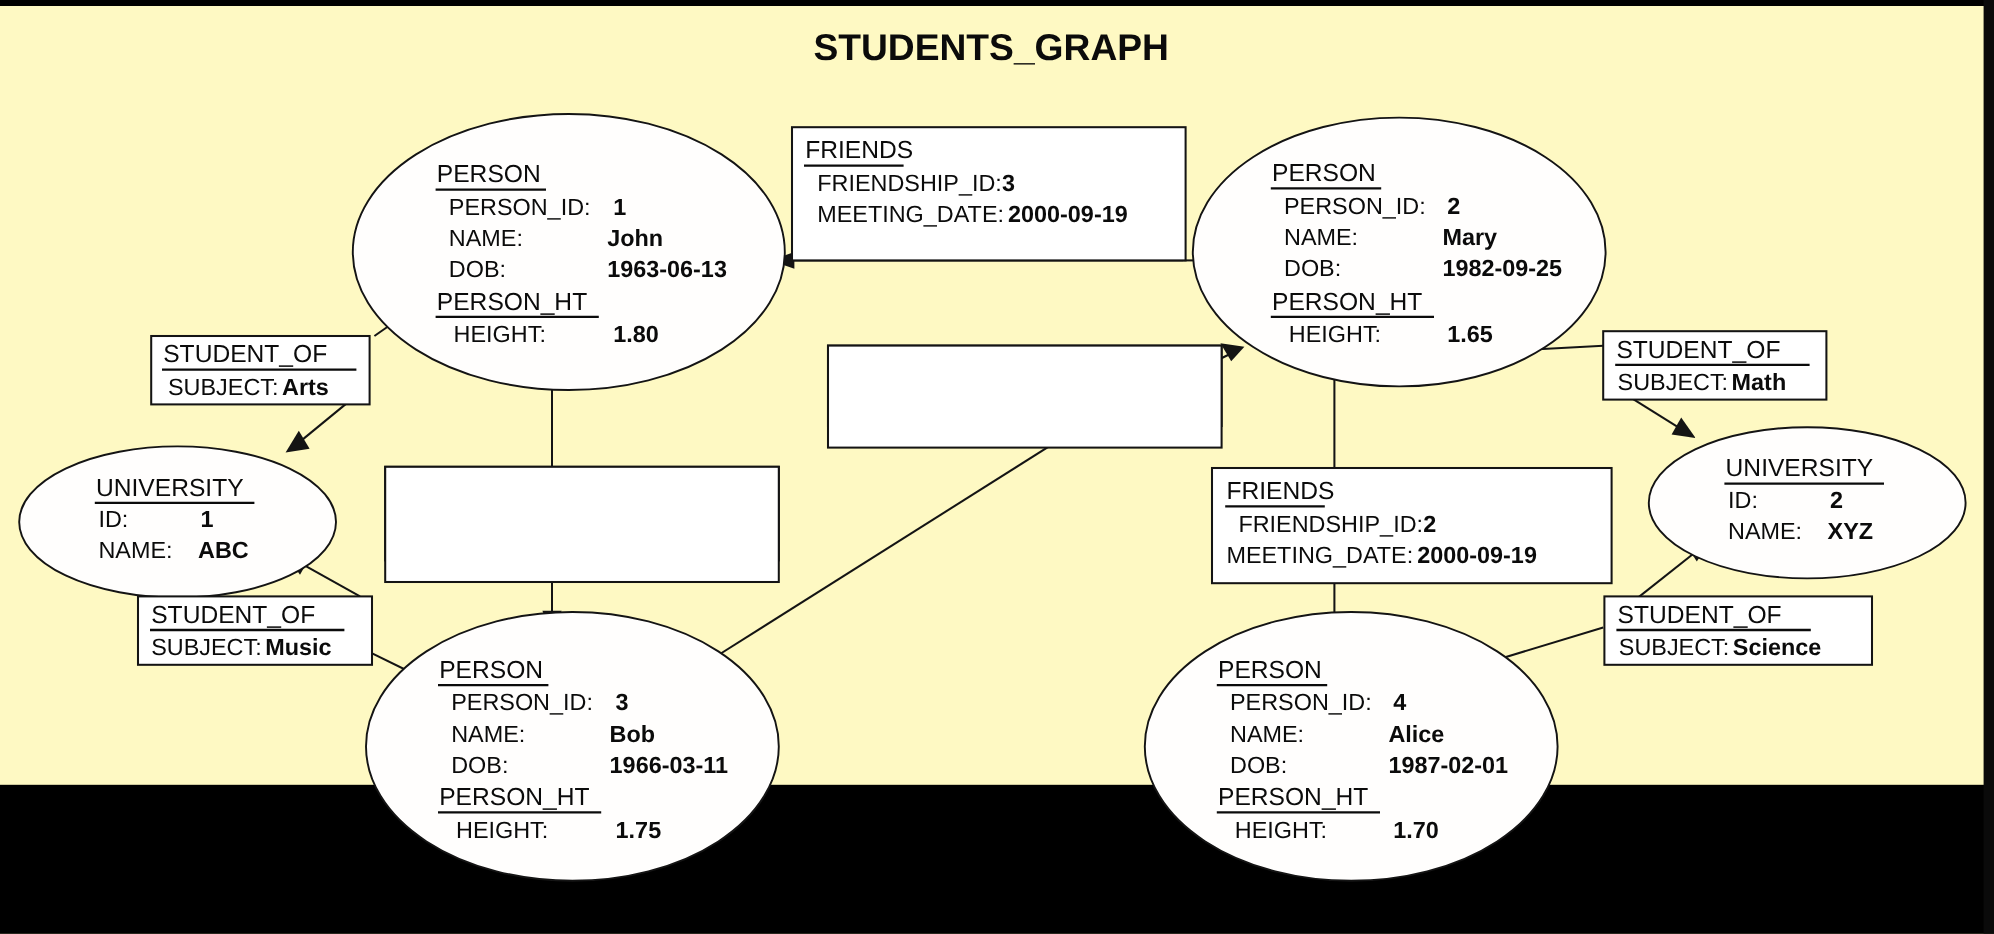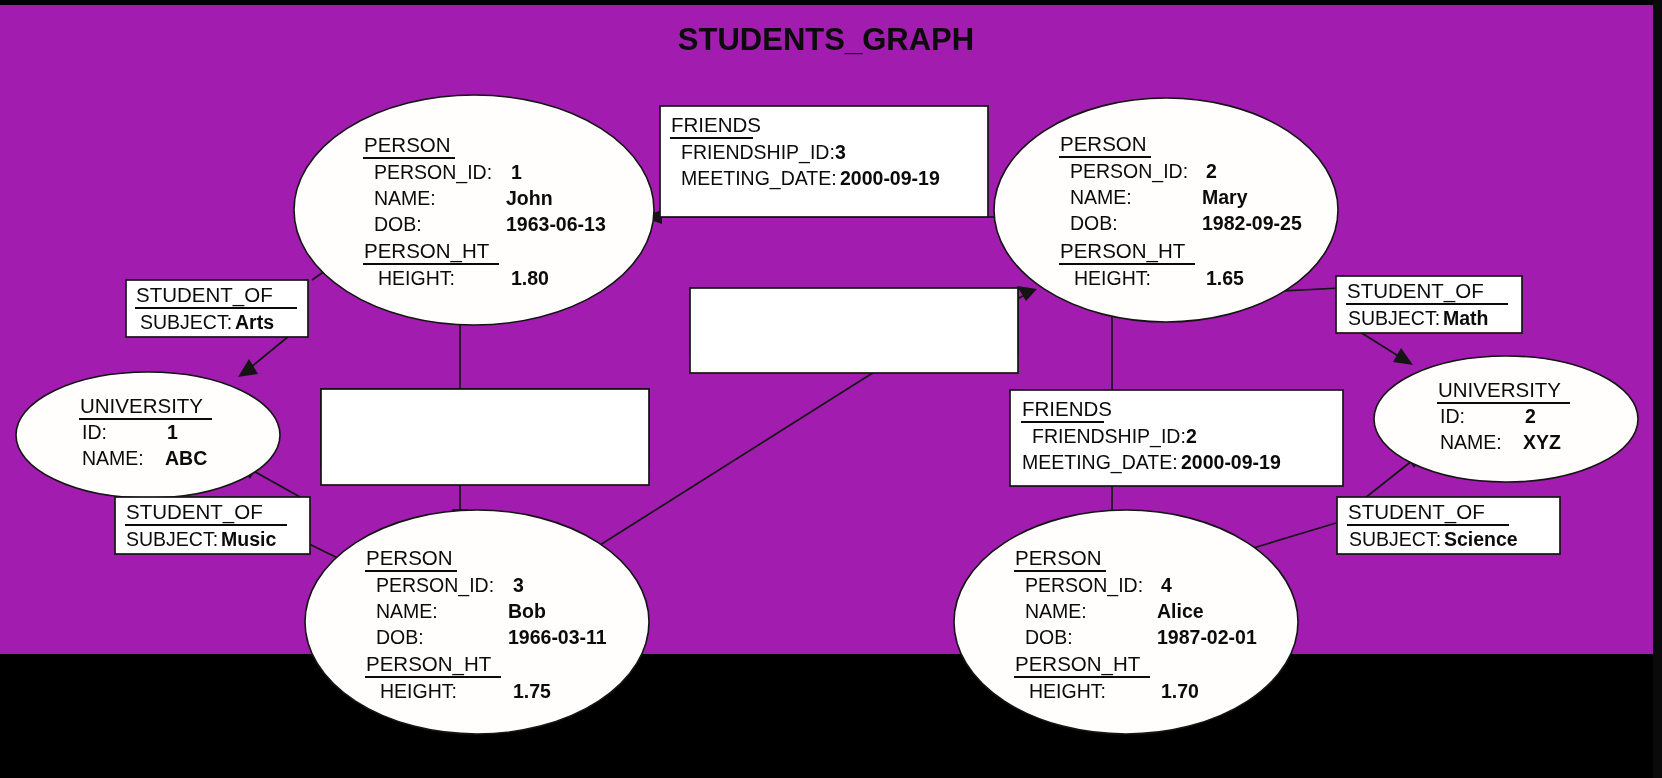--- a/index.html
+++ b/index.html
@@ -12,21 +12,21 @@
     height: 778px;
     overflow: hidden;
     font-family: "Liberation Sans", sans-serif;
   }
   #canvas {
     position: absolute;
     left: 0;
     top: 5px;
     width: 1653px;
     height: 649px;
-    background: #a21caf;
+    background: #fef9c3;
   }
   #topbar {
     position: absolute;
     left: 0; top: 0;
     width: 1662px; height: 5px;
     background: #000000;
   }
   #rightbar {
     position: absolute;
     left: 1653px; top: 0;

